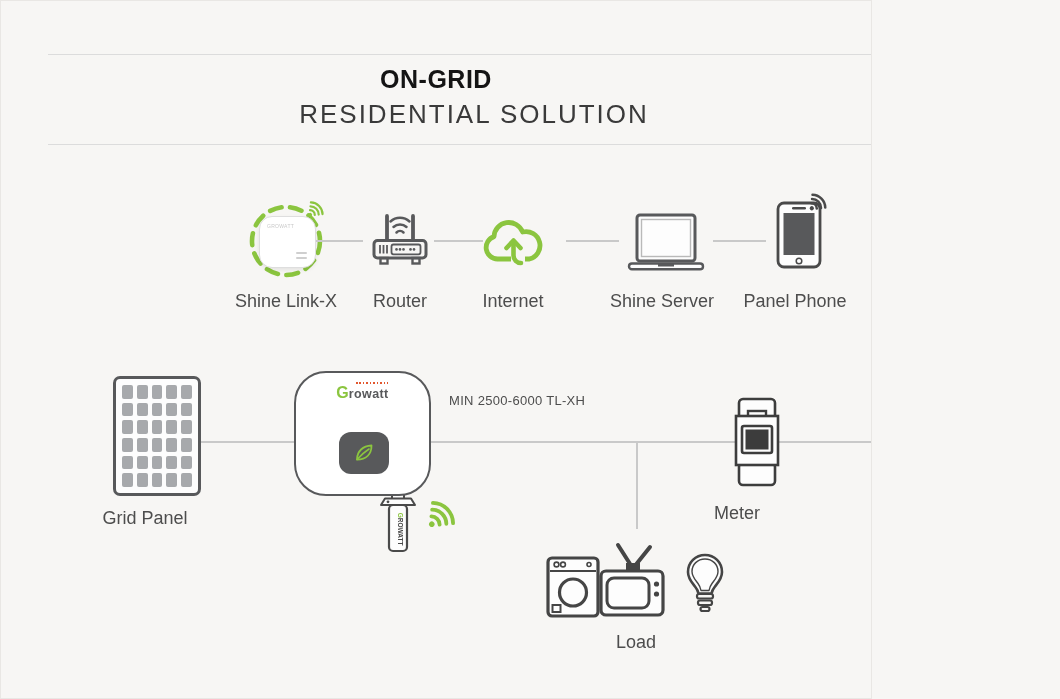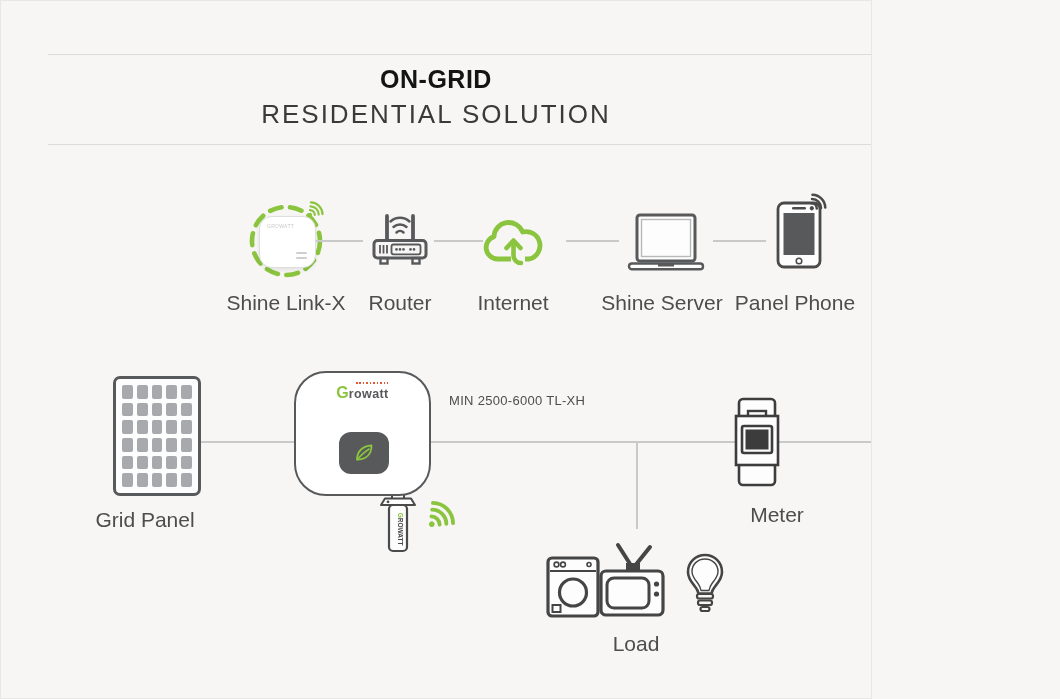--- a/index.html
+++ b/index.html
@@ -9,25 +9,25 @@
     font-family:"Liberation Sans",sans-serif;color:#4d4d4d;
   }
   .abs{position:absolute;}
   .rule{position:absolute;left:47px;width:966px;height:1px;background:#dcdcdc;}
   .title{
     position:absolute;left:0;top:64px;width:100%;text-align:center;
     font-size:25px;font-weight:700;letter-spacing:0.5px;color:#141414;
   }
   .subtitle{
     position:absolute;left:0;top:98px;width:100%;text-align:center;
-    font-size:26px;font-weight:400;letter-spacing:2px;color:#3a3a3a;
+    font-size:26px;font-weight:400;letter-spacing:2px;color:#3a3a3a;padding-left:38px;
   }
   .lbl{
     position:absolute;transform:translateX(-50%);white-space:nowrap;
-    font-size:21px;color:#4d4d4d;
+    font-size:18px;color:#4d4d4d;
   }
   .hline{position:absolute;height:2px;background:#c9c9c9;}
   .vline{position:absolute;width:2px;background:#c9c9c9;}
   
   .slx-device{
     position:absolute;left:258px;top:215px;width:55px;height:50px;
     background:#fff;border:1px solid #dedede;border-radius:13px;
     box-shadow:0 2px 4px rgba(0,0,0,0.08);
   }
   .slx-text{position:absolute;left:7px;top:6px;font-size:5px;color:#c9c9c9;letter-spacing:0.3px;}
@@ -256,17 +256,17 @@
   </svg>
   <svg class="abs" style="left:681px;top:551px" width="46" height="64" viewBox="0 0 46 64">
     <path d="M23 3 C32.5 3 40 10.5 40 20 C40 26.5 36.5 30 33 34.5 C31 37 30 39 29.5 41.5 H16.5 C16 39 15 37 13 34.5 C9.5 30 6 26.5 6 20 C6 10.5 13.5 3 23 3 Z" fill="#fdfdfd" stroke="#454545" stroke-width="2.6" stroke-linejoin="round"></path>
     <path d="M23 7 C30.5 7 36 12.5 36 19.5 C36 24.5 33 27.5 30 31.5 C28.5 33.5 27.5 35.5 27 38.5 H19 C18.5 35.5 17.5 33.5 16 31.5 C13 27.5 10 24.5 10 19.5 C10 12.5 15.5 7 23 7 Z" fill="none" stroke="#454545" stroke-width="1.4" stroke-linejoin="round"></path>
     <rect x="15" y="42" width="16" height="4.5" rx="2" fill="none" stroke="#454545" stroke-width="2.2"></rect>
     <rect x="16" y="48.5" width="14" height="4.5" rx="2" fill="none" stroke="#454545" stroke-width="2.2"></rect>
     <rect x="18.5" y="55" width="9" height="4" rx="2" fill="none" stroke="#454545" stroke-width="2.2"></rect>
   </svg>
 
   <div class="lbl" style="left:144px;top:507px">Grid Panel</div>
-  <div class="lbl" style="left:776px;top:502px">Meter</div>
+  <div class="lbl" style="left:736px;top:502px">Meter</div>
   <div class="lbl" style="left:925px;top:502px">Solar</div>
   <div class="lbl" style="left:635px;top:631px">Load</div>
 
 </div>
 
 </body></html>

